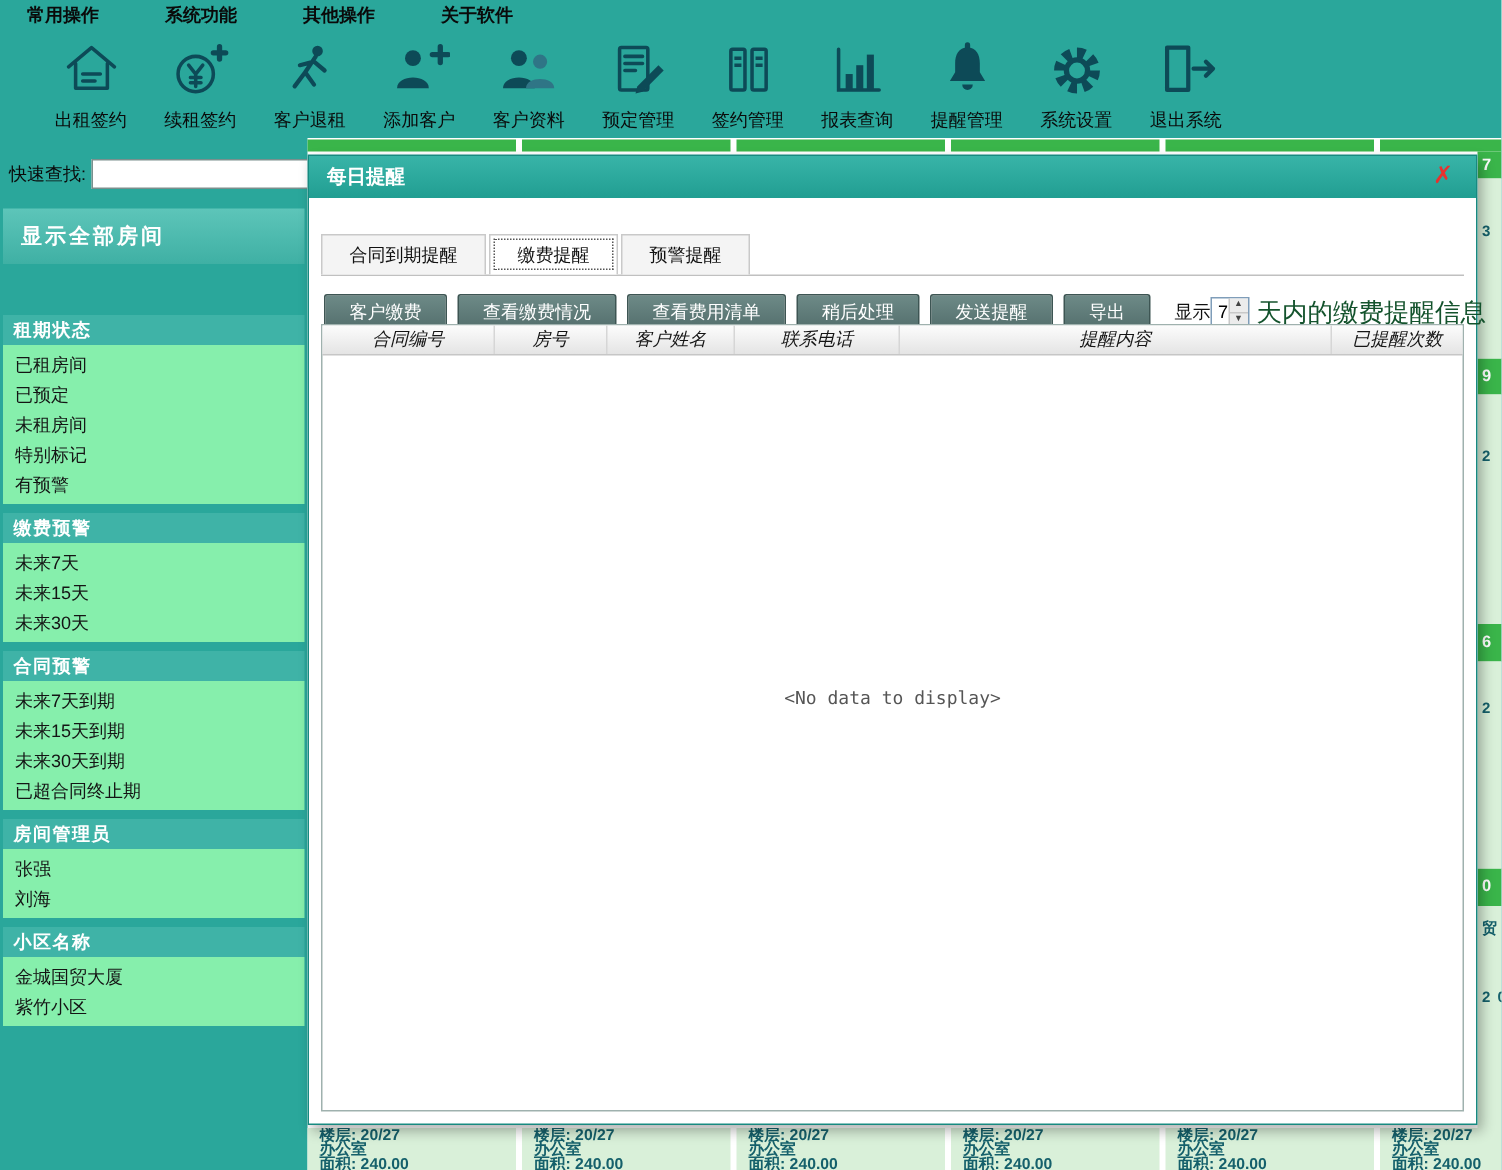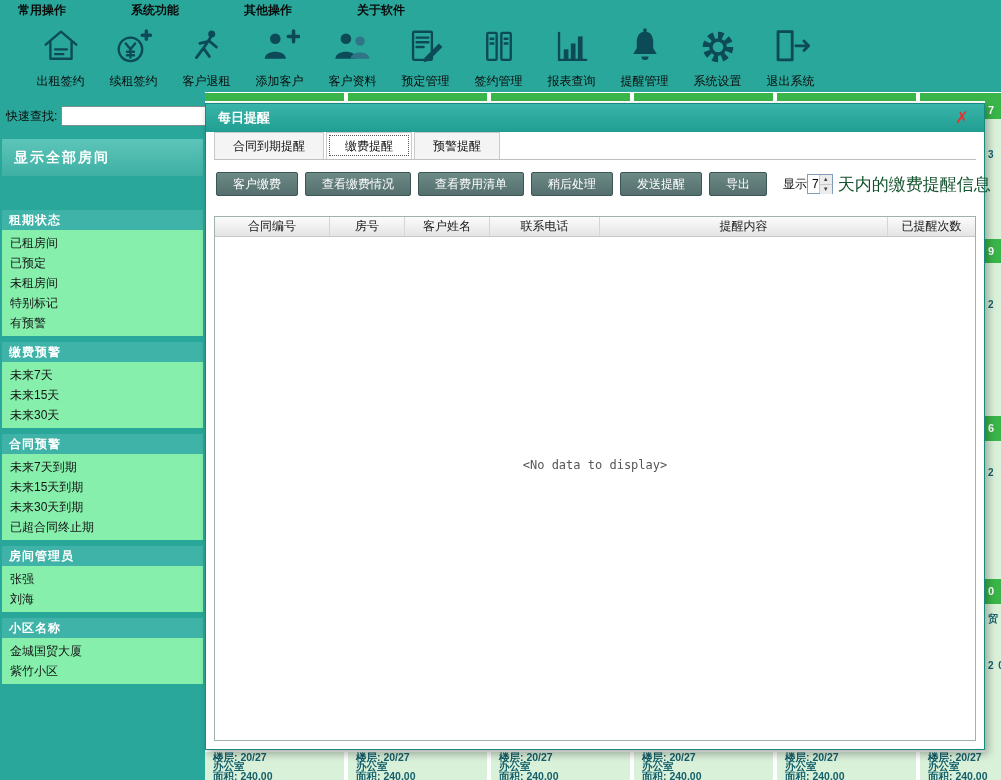--- a/index.html
+++ b/index.html
@@ -2,21 +2,21 @@
 <html><head>
 <meta charset="utf-8">
 <style>
   * { margin:0; padding:0; box-sizing:border-box; }
   html,body { width:1001px; height:780px; }
   body { position:relative; overflow:hidden; background:#2aa79b;
          font-family:"Liberation Sans","DejaVu Sans",sans-serif; }
 
   
   .menubar { position:absolute; top:0; left:0; width:100%; height:20px;
-             display:flex; align-items:center; padding-left:18px; gap:65px; }
+             display:flex; align-items:center; padding-left:18px; gap:44px; }
   .menu-item { font-size:12px; font-weight:bold; color:#0a0a0a; cursor:pointer; white-space:nowrap; }
 
   
   .toolbar { position:absolute; top:20px; left:0; width:100%; height:72px;
              display:flex; padding-left:24px; }
   .tool { width:73px; flex:none; text-align:center; padding-top:3px; cursor:pointer; }
   .tool-ic { display:block; height:48px; }
   .tool-ic svg { margin-top:3px; }
   .tool-lb { font-size:12px; color:#0a0a0a; white-space:nowrap; }
 
@@ -61,39 +61,39 @@
   .bcard:last-child { width:81px; }
   .bcard div { font-size:10.5px; font-weight:bold; color:#15606b; line-height:9.3px; white-space:nowrap; }
 
   
   .dialog { position:absolute; top:11px; left:0; width:780px; height:647px; background:#fff;
             border:1px solid #178a80; box-shadow:3px 4px 8px rgba(0,0,0,.3); z-index:5; }
   .dlg-title { height:28px; background:linear-gradient(#38b4a8,#219e92); color:#fff;
                font-size:13px; font-weight:bold; line-height:28px; padding-left:12px; position:relative; }
   .dlg-close { position:absolute; right:12px; top:0; width:20px; height:28px; text-align:center;
                color:#e8312f; font-size:16px; font-weight:bold; cursor:pointer; }
-  .tabbar { display:flex; margin:0 8px 0; border-bottom:1px solid #c0c0c0; }
+  .tabbar { display:flex; margin:24px 8px 0; border-bottom:1px solid #c0c0c0; }
   .tab { font-size:12px; color:#111; padding:5px 18px 4px; border:1px solid #c9c9c9; border-bottom:none;
          background:#f4f4f4; margin-right:2px; cursor:pointer; white-space:nowrap; }
   .tab.active { background:#fff; outline:1px dotted #555; outline-offset:-4px; }
   .btnrow { display:flex; align-items:center; margin:12px 10px 0; }
   .btn { height:24px; line-height:22px; padding:0 16px; margin-right:7px;
          background:linear-gradient(#6d8a87,#546f6d); border:1px solid #3d5553; border-radius:2px;
          color:#fff; font-size:12px; cursor:pointer; white-space:nowrap; }
   .disp-lb { font-size:12px; color:#111; margin:0 0 0 9px; white-space:nowrap; }
   .spin { display:flex; align-items:stretch; width:34px; height:20px; border:1px solid #7f9db9; background:#fff; }
   .spin-val { flex:1; font-size:12px; padding:2px 0 0 4px; }
   .spin-btns { width:13px; display:flex; flex-direction:column; border-left:1px solid #c8c8c8; }
   .sb { flex:1; font-size:6px; line-height:9px; text-align:center; color:#444; background:#ececec; cursor:pointer; }
   .sb + .sb { border-top:1px solid #c8c8c8; }
   .disp-suffix { font-size:17px; color:#14532d; margin-left:5px; white-space:nowrap; }
 
   .grid { position:absolute; top:112px; left:8px; right:8px; bottom:8px;
           border:1px solid #9fb1ae; background:#fff; }
-  .grid-hd { display:flex; height:20px; background:linear-gradient(#fcfcfc,#e4e4e4); border-bottom:1px solid #c6c6c6; }
+  .grid-hd { display:flex; height:20px; background:linear-gradient(#fcfcfc,#e4e4e4); border-bottom:1px solid #c6c6c6;font-style:italic; }
   .gh { font-size:12px; color:#151515; line-height:19px; text-align:center;
         border-right:1px solid #d6d6d6; flex:none; cursor:pointer; white-space:nowrap; overflow:hidden; }
   .c0 { width:115px; } .c1 { width:75px; } .c2 { width:85px; } .c3 { width:110px; }
   .c4 { width:288px; } .c5 { flex:1; border-right:none; }
   .empty-text { position:absolute; top:46%; left:0; width:100%; text-align:center; font-size:12px; color:#555;
                 font-family:"DejaVu Sans Mono","Liberation Mono",monospace; }
 </style>
 </head>
 <body>
 

